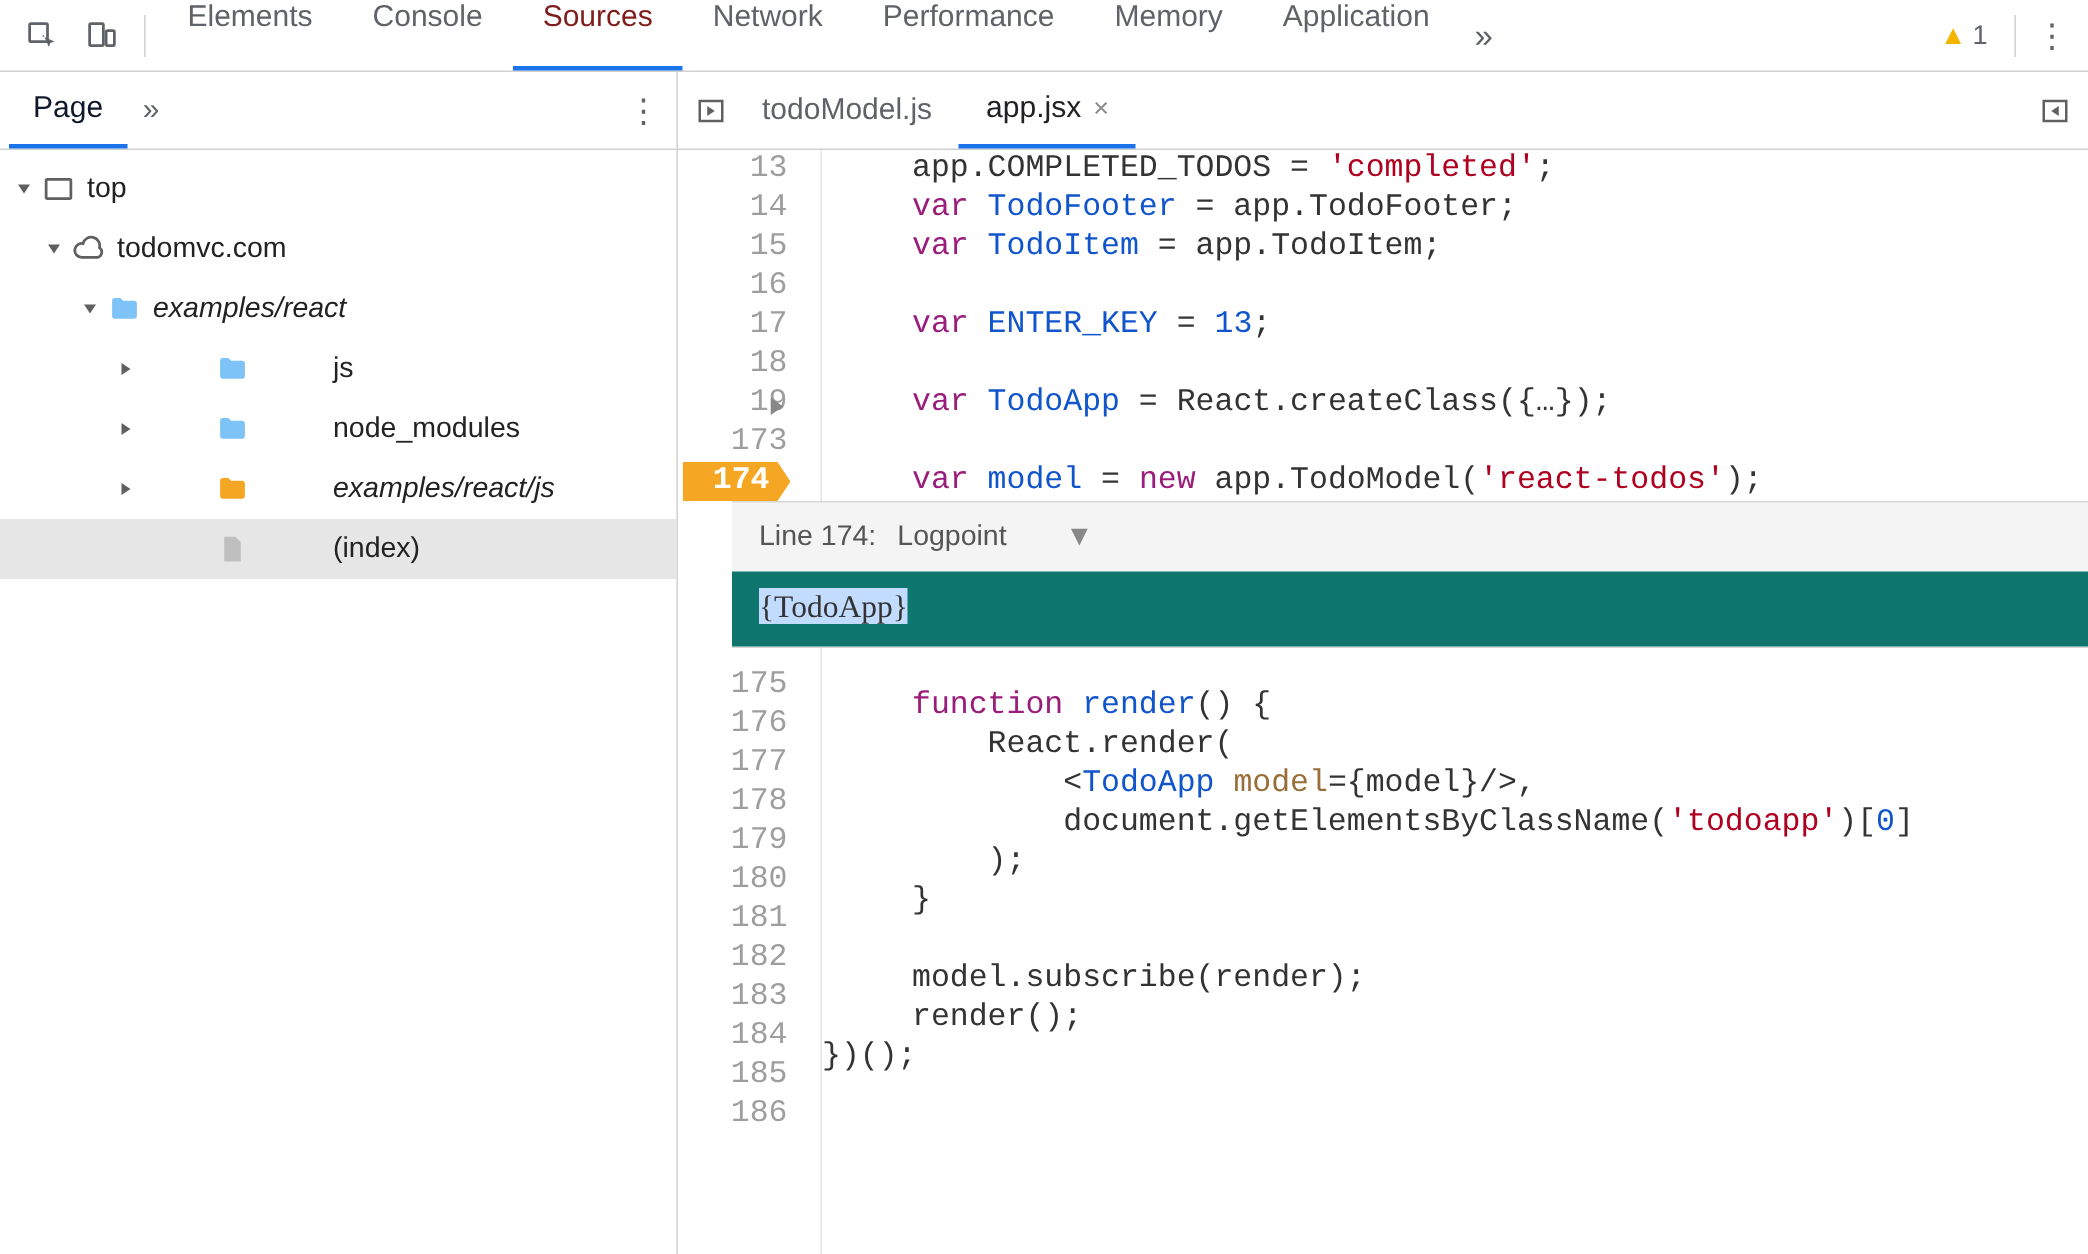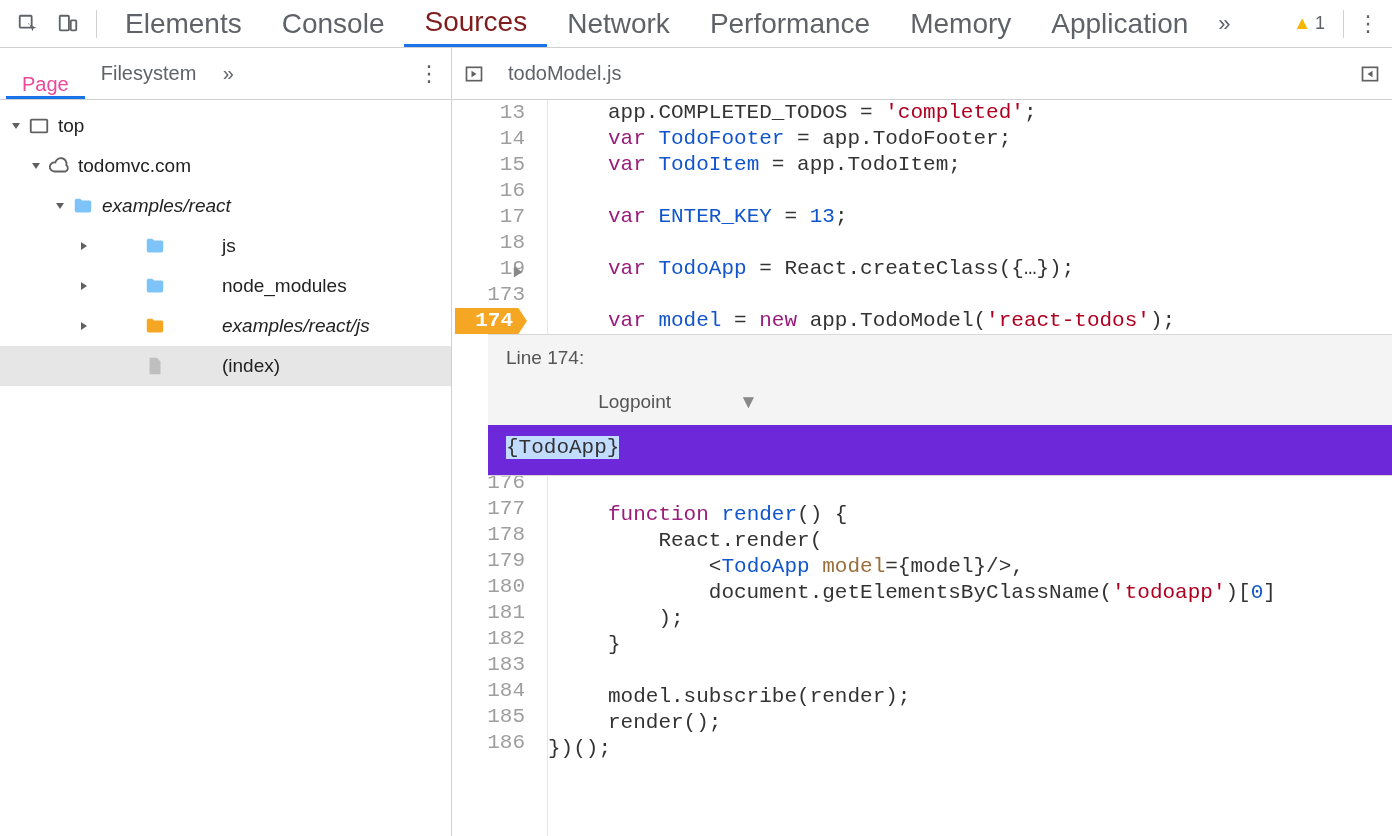--- a/index.html
+++ b/index.html
@@ -24,23 +24,23 @@
 .tool-icon {
   width: 32px; height: 32px;
   display: inline-flex; align-items: center; justify-content: center;
   color: #5f6368;
   margin: 0 4px;
   cursor: pointer;
 }
 .top-tab {
   padding: 0 20px;
   height: 100%;
-  display: flex; align-items: center;
+  display: flex; align-items: flex-start;
   color: #5f6368;
-  font-size: 28px;
+  font-size: 20px;
   cursor: pointer;
 }
 .top-tab.active {
   color: #7f1d1d;
   border-bottom: 3px solid #1a73e8;
 }
 .spacer { flex: 1; }
 .warn-badge { display: flex; align-items: center; gap: 4px; color: #5f6368; font-size: 18px; padding: 0 10px;}
 .warn-triangle { color: #f4b400; font-size: 18px; }
 
@@ -59,23 +59,22 @@
   height: 52px;
   border-bottom: 1px solid #d0d0d0;
   padding: 0 6px;
 }
 .sub-tab {
   padding: 0 16px; height: 100%;
   display: flex; align-items: center;
   color: #5f6368; font-size: 20px; cursor: pointer;
 }
 .sub-tab.active {
-  color: #ec4899;
+  color: #0f172a;
   border-bottom: 3px solid #1a73e8;
-  align-items: flex-end;
 }
 .icon-btn {
   width: 32px; height: 32px;
   display: inline-flex; align-items: center; justify-content: center;
   color: #5f6368; cursor: pointer;
 }
 
 
 .file-tree {
   padding: 6px 0;
@@ -170,28 +169,28 @@
   border-bottom:1px solid #d9d9d9;
   background:#f4f4f4;
 }
 .logpoint-header {
   display:flex; align-items:flex-start; gap:14px;
   padding: 10px 18px;
   font-size:19px; color:#555;
   font-family: -apple-system, BlinkMacSystemFont, sans-serif;
 }
 .lp-select {
-  display:flex; align-items:center; gap:68px;
-  color:#555; cursor:pointer;margin-top:44px;
+  display:flex; align-items:center; gap:39px;
+  color:#555; cursor:pointer;
 }
 .lp-select .caret { color:#888; }
 .logpoint-input-row {
-  background:#6d28d9;
+  background:#0f766e;
   padding: 10px 18px 14px 18px;
-  font-family: Liberation Mono, monospace;
+  font-family: Liberation Serif, serif;
   font-size:21px;
 }
 .lp-text-sel {
   background:#c2dcff;
 }
 
 .vsep { width:1px; height:28px; background:#d0d0d0; margin:0 8px;}
 </style>
 </head>
 <body>
@@ -241,23 +240,20 @@
   <span class="icon-btn" style="font-size:22px;">⋮</span>
 </div>
 
 <div class="main-row">
 
   <div class="left-panel">
     <div class="sub-tabs">
       <div class="sub-tab active">
           <span>Page</span>
         </div>
-      <div class="sub-tab">
-          <span>Filesystem</span>
-        </div>
       <span class="icon-btn" style="font-size:20px;">»</span>
       <div class="spacer"></div>
       <span class="icon-btn" style="font-size:22px;">⋮</span>
     </div>
     <div class="file-tree">
       <div class="tree-row">
         <span class="tw">
             <svg viewBox="0 0 10 10">
               <path d="M1 2 L9 2 L5 8 Z" fill="currentColor"></path>
             </svg>
@@ -349,20 +345,24 @@
   <div class="right-panel">
     <div class="editor-tabs">
       <span class="ed-icon">
         <svg width="20" height="20" viewBox="0 0 24 24" fill="none" stroke="currentColor" stroke-width="2">
             <rect x="3" y="4" width="18" height="16"></rect>
             <path d="M15 12 L9 8 v8 z" fill="currentColor" stroke="none"></path>
           </svg>
       </span>
       <div class="file-tab">
         <span>todoModel.js</span>
+      </div>
+      <div class="file-tab active">
+        <span>app.jsx</span>
+        <span class="close-x">×</span>
       </div>
       <div class="spacer"></div>
       <span class="ed-icon">
         <svg width="20" height="20" viewBox="0 0 24 24" fill="none" stroke="currentColor" stroke-width="2">
             <rect x="3" y="4" width="18" height="16"></rect>
             <path d="M9 12 L15 8 v8 z" fill="currentColor" stroke="none"></path>
           </svg>
       </span>
     </div>
 

